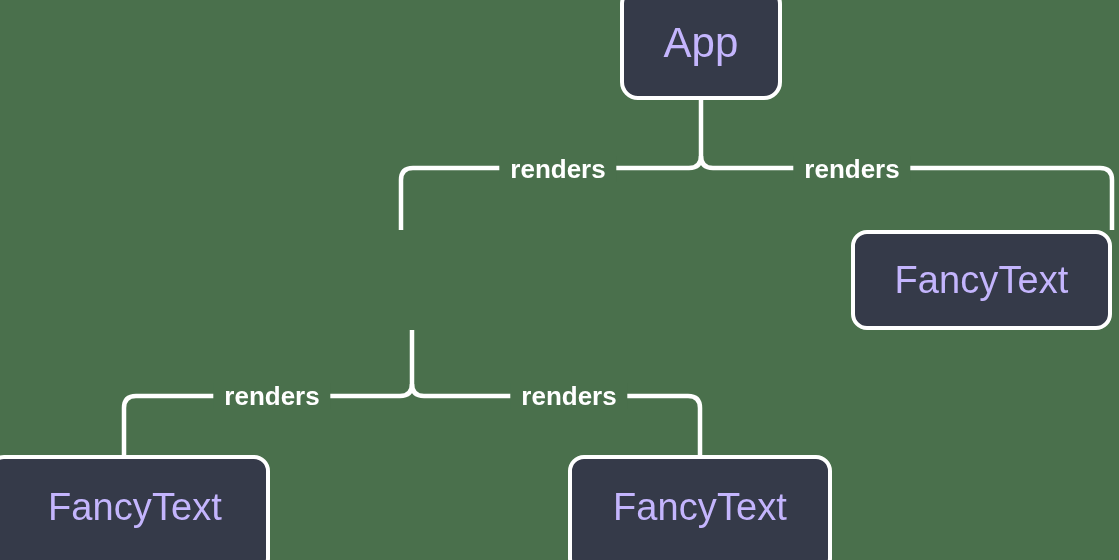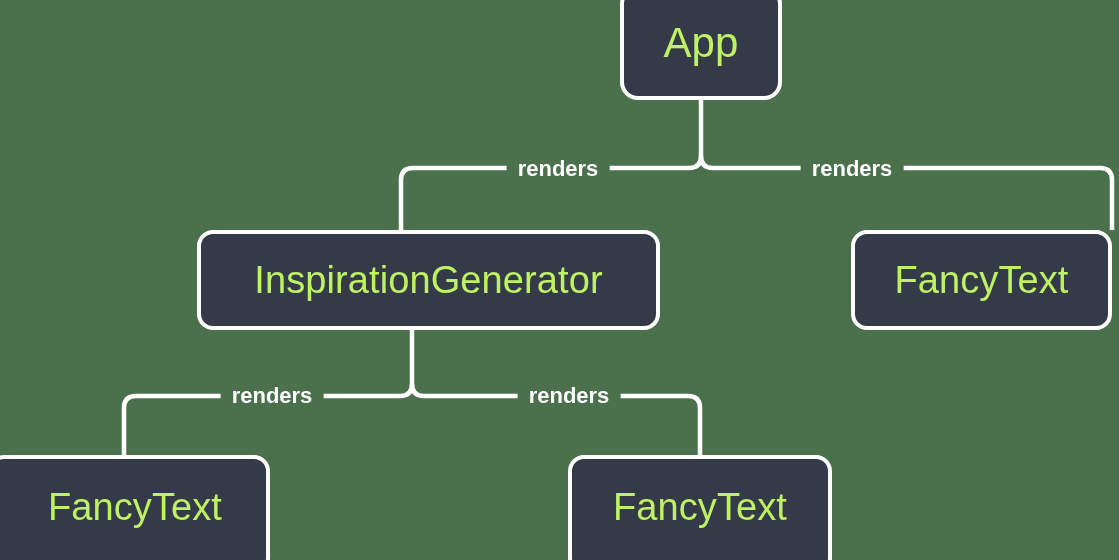--- a/index.html
+++ b/index.html
@@ -43,21 +43,21 @@
     border-radius: 16px;
     display: flex;
     align-items: center;
     justify-content: center;
     color: #ffffff;
     font-weight: 400;
     letter-spacing: 0.1px;
     white-space: nowrap;
   }
   .node-label {
-    color: #bef264;
+    color: #c4b5fd;
     line-height: 1;
     text-align: center;
   }
 
   #node-app {
     left: 620px;
     top: -14px;
     width: 162px;
     height: 114px;
     border-radius: 18px;
@@ -103,21 +103,21 @@
     font-size: 38px;
     position: relative;
     top: -8px;
   }
 
   
   .edge-label {
     position: absolute;
     z-index: 3;
     color: #ffffff;
-    font-size: 22px;
+    font-size: 26px;
     font-weight: 700;
     line-height: 1;
     white-space: nowrap;
     background: #4a704c;
     padding: 0 11px;
     transform: translate(-50%, -50%);
     text-align: center;
   }
   #edge-label-app-inspiration { left: 558px; top: 169px; }
   #edge-label-app-fancytext   { left: 852px; top: 169px; }
@@ -140,23 +140,20 @@
       <path d="M 412 330 L 412 384"></path>
       <path d="M 412 384 Q 412 396 400 396 L 136 396 Q 124 396 124 408 L 124 455"></path>
       <path d="M 412 384 Q 412 396 424 396 L 688 396 Q 700 396 700 408 L 700 455"></path>
     </g>
   </svg>
 
   <div class="node" id="node-app">
     <span class="node-label">App</span>
   </div>
 
-  <div class="node" id="node-inspiration">
-    <span class="node-label">InspirationGenerator</span>
-  </div>
 
   <div class="node" id="node-fancytext-right">
     <span class="node-label">FancyText</span>
   </div>
 
   <div class="node" id="node-fancytext-bottom">
     <span class="node-label">FancyText</span>
   </div>
 
   <div class="node" id="node-copyright">

